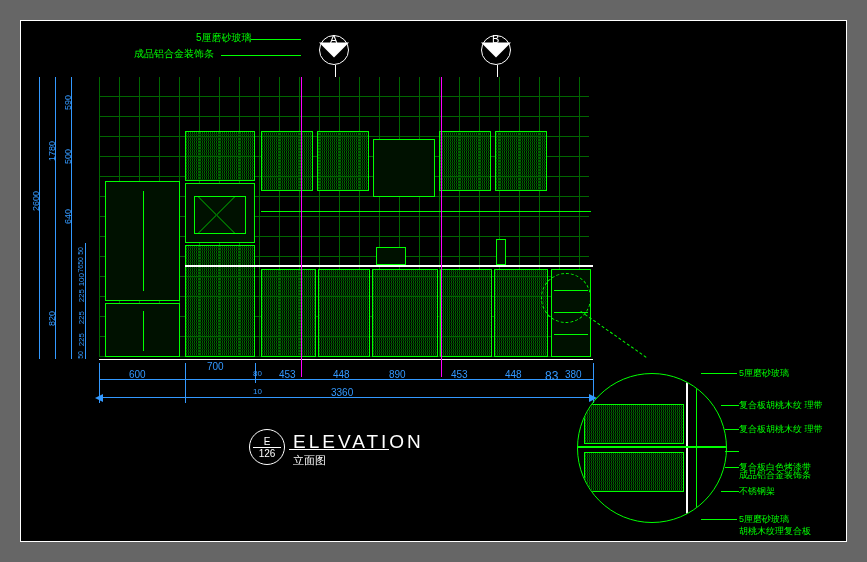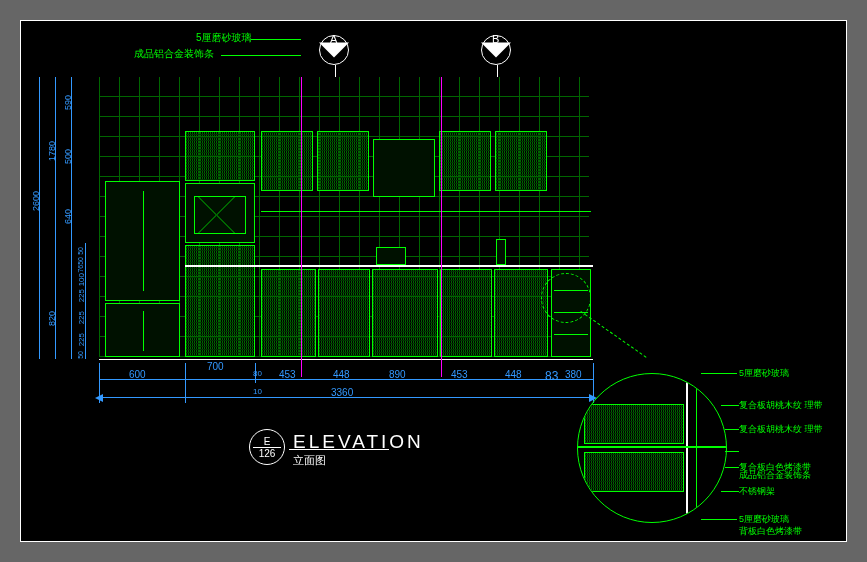--- a/index.html
+++ b/index.html
@@ -261,17 +261,17 @@
     <span class="label" style="left:718px; top:448px; font-size:9px">成品铝合金装饰条</span>
     <div class="line-green" style="left:704px; top:430px; width:14px; height:1px"></div>
 
     <span class="label" style="left:718px; top:440px; font-size:9px">复合板白色烤漆带</span>
     <div class="line-green" style="left:704px; top:446px; width:14px; height:1px"></div>
 
     <span class="label" style="left:718px; top:464px; font-size:9px">不锈钢架</span>
     <div class="line-green" style="left:700px; top:470px; width:18px; height:1px"></div>
 
     <span class="label" style="left:718px; top:492px; font-size:9px">5厘磨砂玻璃</span>
-    <span class="label" style="left:718px; top:504px; font-size:9px">背板白色烤漆带</span>
+    <span class="label" style="left:718px; top:504px; font-size:9px">胡桃木纹理复合板</span>
     <div class="line-green" style="left:680px; top:498px; width:36px; height:1px"></div>
 
   </div>
 </div>
 
 </body></html>

